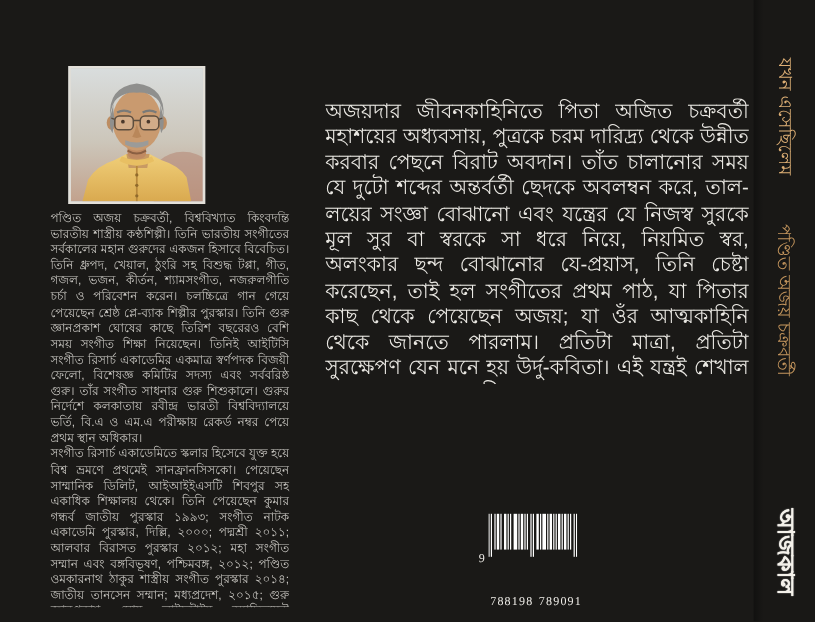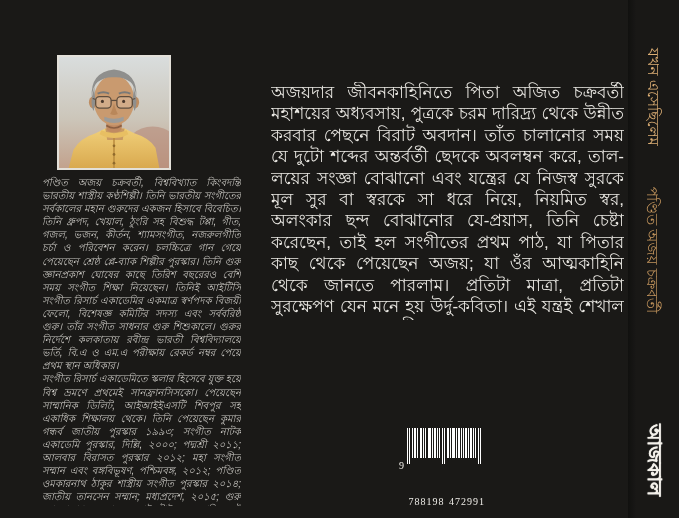--- a/index.html
+++ b/index.html
@@ -29,21 +29,21 @@
   .photo svg { display: block; width: 100%; height: 100%; }
 
   
   .bio {
     position: absolute; left: 42px; top: 176px; width: 199px; height: 330px;
     color: #c8c6c1;
     font-size: 10px; line-height: 13.1px;
     text-align: justify;
     overflow: hidden;
   }
-  .bio p { margin: 0; font-style: italic; }
+  .bio p { margin: 0; }
 
   
   .quote {
     position: absolute; left: 271px; top: 82px; width: 353px; height: 238px;
     color: #eae8e3;
     font-size: 17px; line-height: 21.4px;
     text-align: justify;
     overflow: hidden;
   }
 
@@ -176,21 +176,21 @@
           <rect x="63" y="0" width="2" height="30"></rect>
         <rect x="66" y="0" width="1" height="30"></rect>
           <rect x="68" y="0" width="1" height="30"></rect>
         <rect x="71" y="0" width="1" height="36"></rect>
           <rect x="73" y="0" width="1" height="36"></rect>
       </g>
     </svg>
     <div class="barcode-digits">
       <span class="g1">9</span>
       <span class="g2">788198</span>
-      <span class="g3">472991</span>
+      <span class="g3">789091</span>
     </div>
   </div>
 
   <div class="spine-item spine-title">যখন এসেছিলেম</div>
   <div class="spine-item spine-author">পণ্ডিত অজয় চক্রবর্তী</div>
   <div class="spine-item spine-logo">আজকাল</div>
 
 </div>
 
 </body></html>

